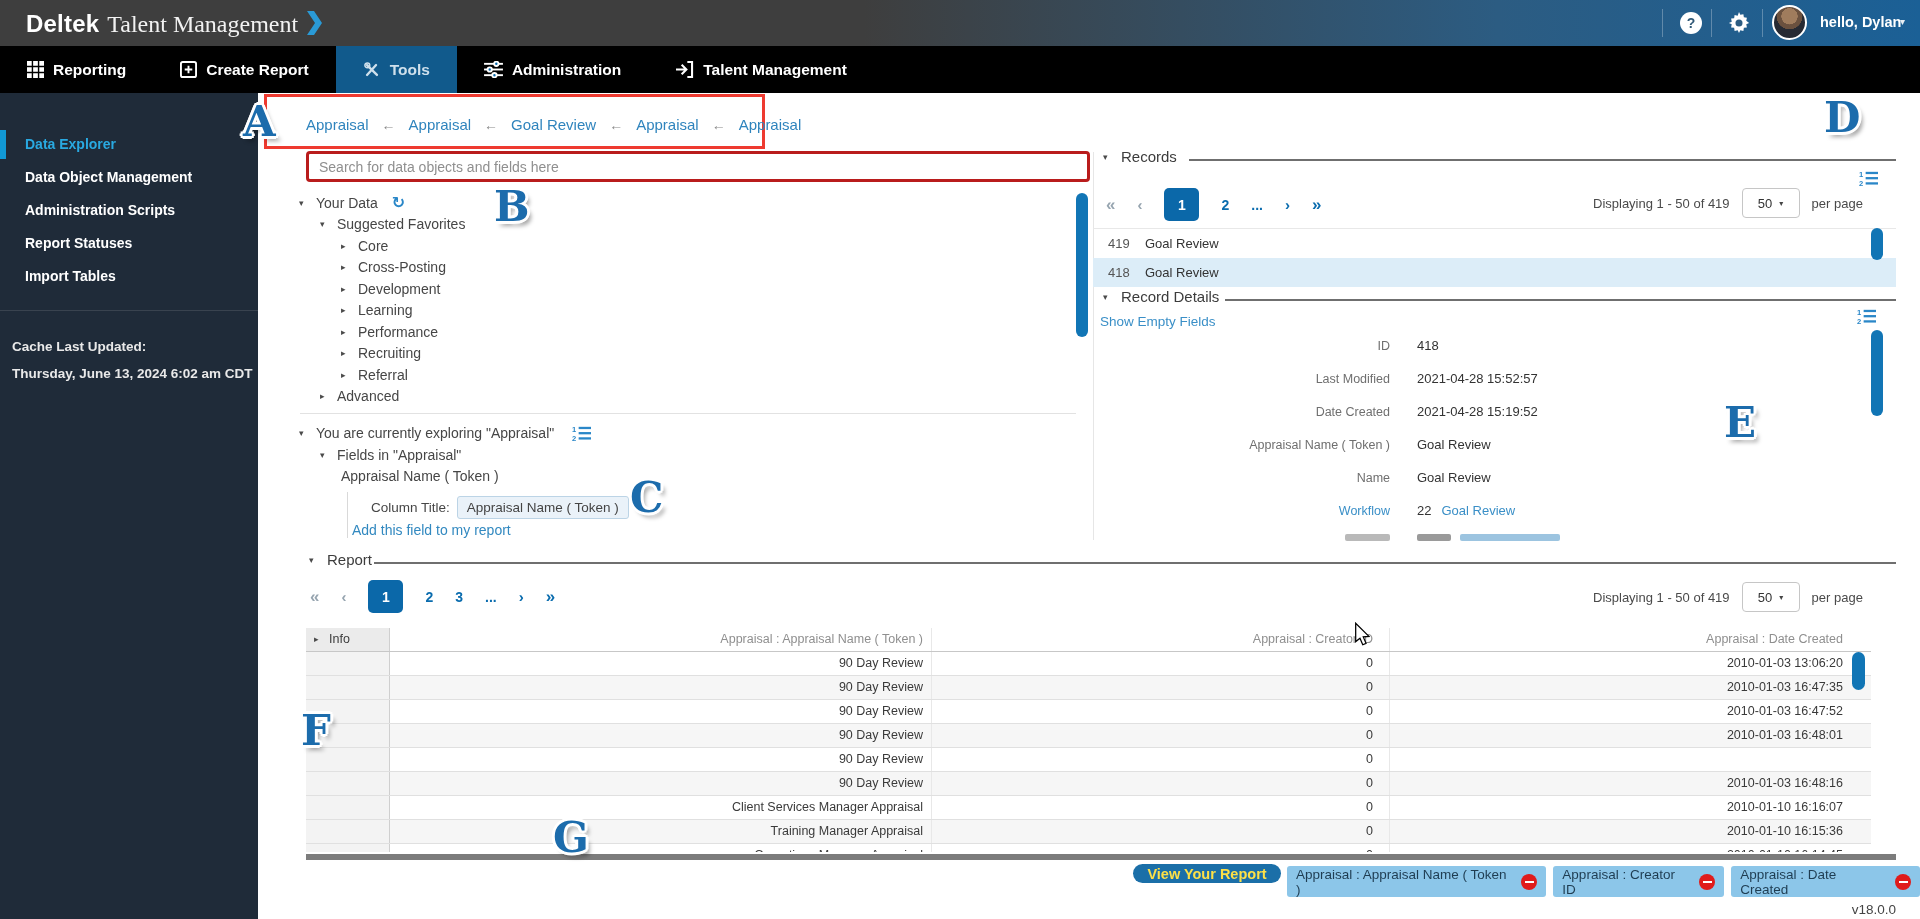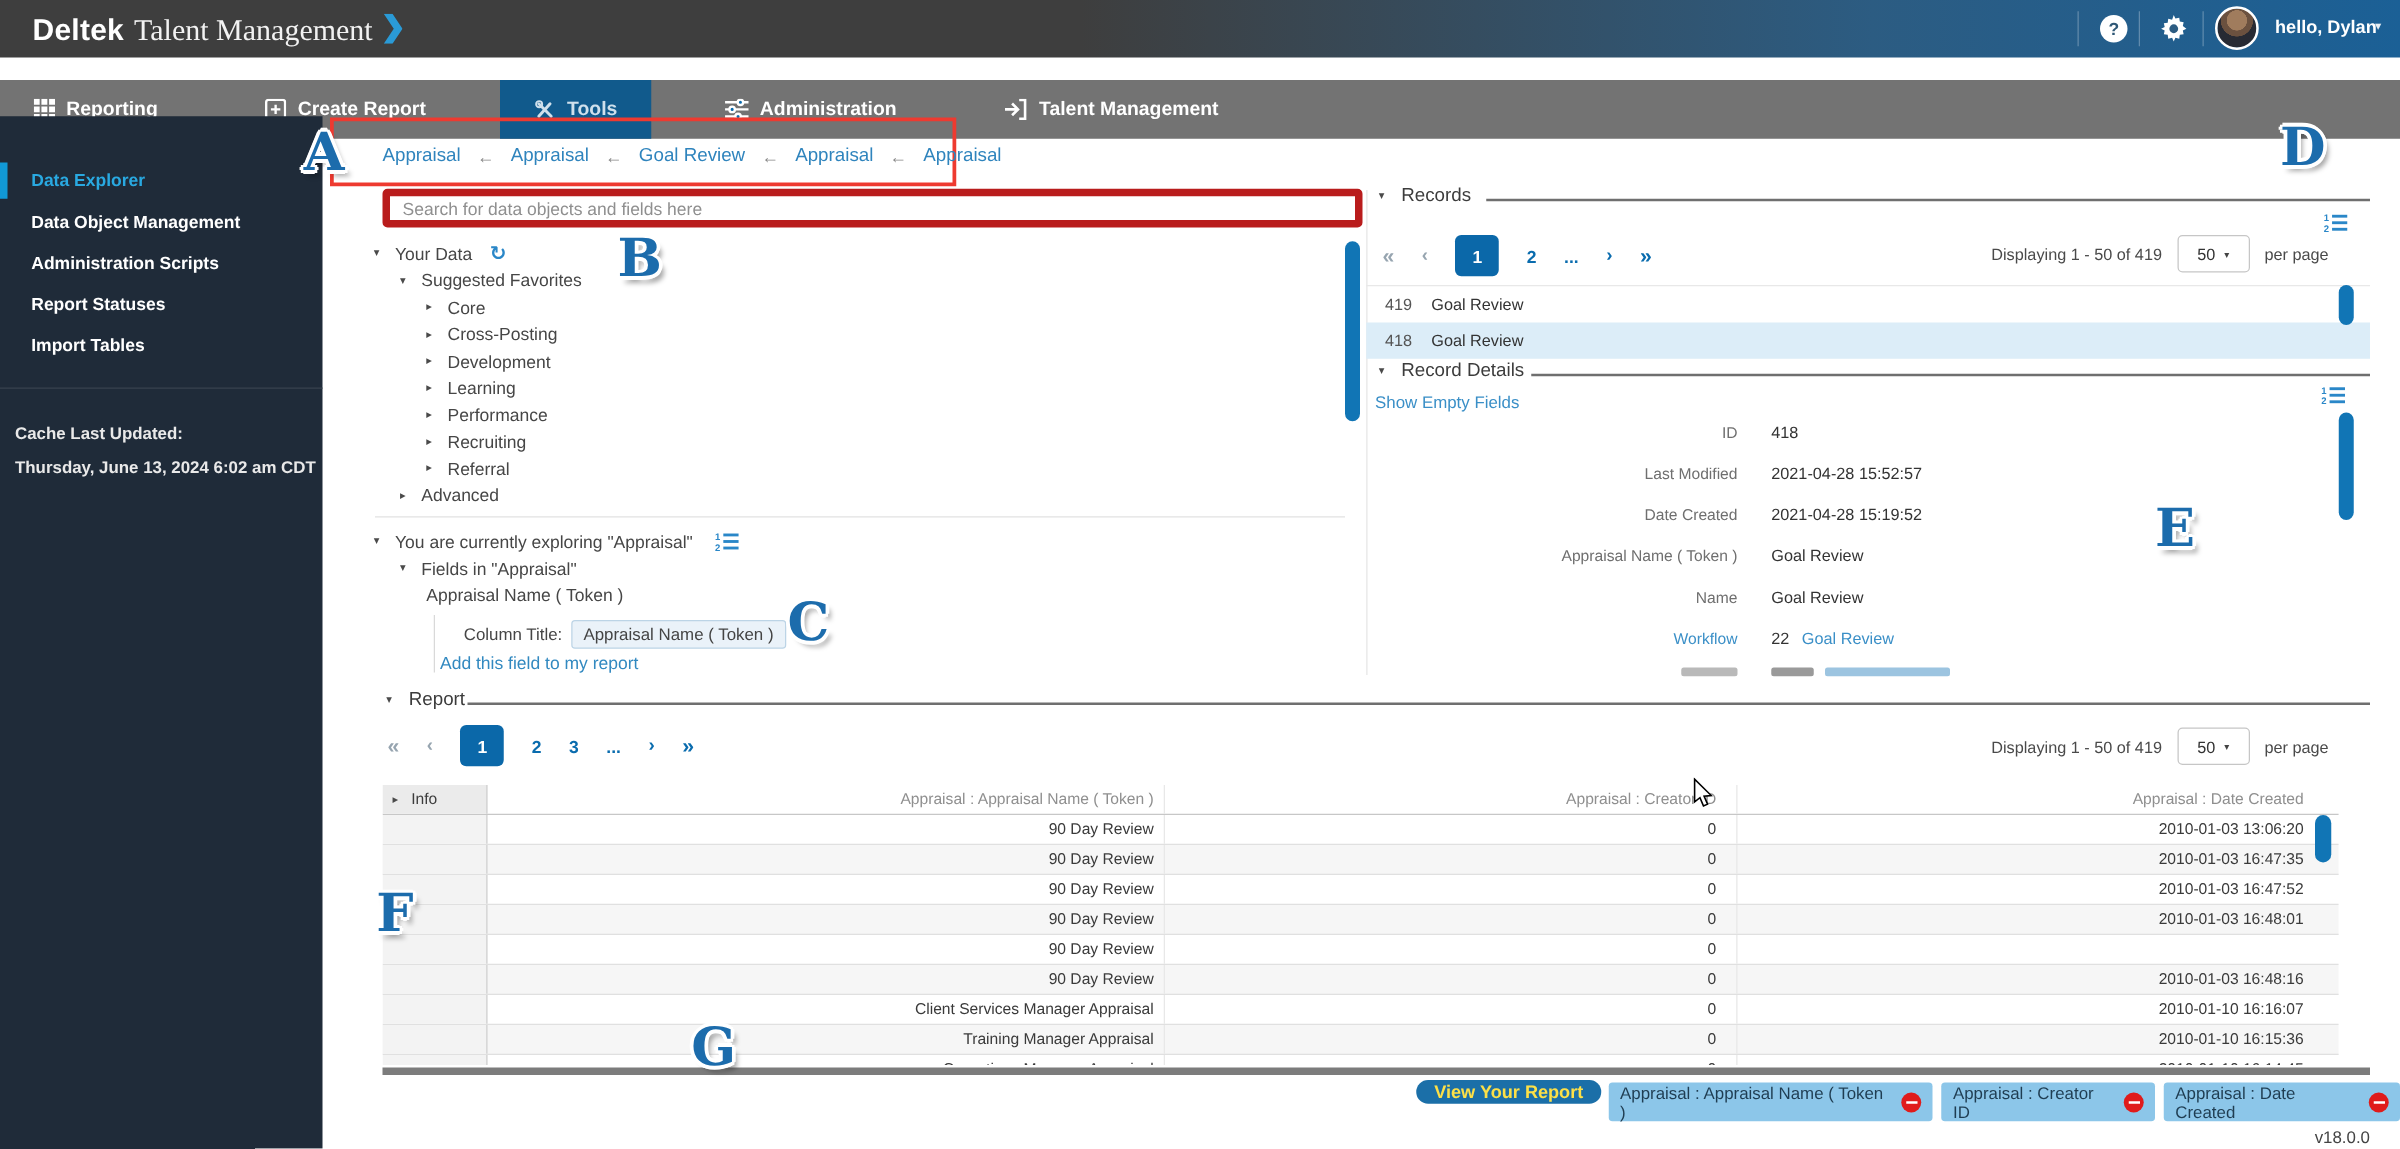--- a/index.html
+++ b/index.html
@@ -18,42 +18,42 @@
   .brand svg { margin-left:8px; position:relative; top:3px; }
   .topsep { top:9px; width:1px; height:28px; background:rgba(255,255,255,.28); }
   .helpbtn { top:12px; width:22px; height:22px; border-radius:50%; background:#fff; color:#2f5876;
     font-weight:bold; font-size:14px; display:flex; align-items:center; justify-content:center; }
   .avatar { top:5px; width:35px; height:35px; border-radius:50%; border:2px solid #fff;
     background:radial-gradient(circle at 50% 30%, #a07c5d 0 30%, #6b513f 31% 48%, #272a33 49%); }
   .greeting { top:14px; color:#fff; font-size:14.5px; font-weight:bold; }
   .topcaret { top:16px; color:#e8eef3; font-size:10px; }
 
   
-  .navbar { left:0; top:64px; width:1920px; height:47px; background:#737373; display:flex; align-items:stretch;gap:32px; }
+  .navbar { left:0; top:46px; width:1920px; height:47px; background:#000000; display:flex; align-items:stretch; }
   .navitem { display:flex; align-items:center; gap:9px; padding:0 27px; color:#fff; font-size:15.5px; font-weight:bold; cursor:pointer; }
   .navitem.active { background:#115a8c; color:#cfe0ec; }
 
   
   .sidebar { left:0; top:93px; width:258px; height:826px; background:#1f2b39; }
   .sideitem { position:relative; height:33px; line-height:33px; padding-left:25px; color:#fff; font-size:14px; font-weight:bold; cursor:pointer; }
   .sideitem.active { color:#29a9e1; }
   .sideitem.active::before { content:""; position:absolute; left:0; top:2px; width:6px; height:29px; background:#1199d6; }
   .sidediv { position:absolute; left:0; top:217px; width:258px; height:1px; background:#39434f; }
   .cache { position:absolute; left:12px; top:240px; color:#e9e9e9; font-size:13.5px; font-weight:bold; line-height:27px; }
 
   
   .redbox { left:264px; top:94px; width:501px; height:55px; border:3px solid #ee3a30; }
   .letter { font-family:"DejaVu Serif","Liberation Serif",serif; font-size:42px; font-weight:bold; color:#1c6cac; line-height:1;
     text-shadow:-2px -2px 0 #fff,2px -2px 0 #fff,-2px 2px 0 #fff,2px 2px 0 #fff,0 3px 0 #fff,3px 0 0 #fff,-3px 0 0 #fff,0 -3px 0 #fff,4px 5px 4px rgba(0,0,0,.35); }
 
   
   .breadcrumb { left:306px; top:116px; display:flex; align-items:center; gap:13px; font-size:15px; }
   .breadcrumb a { color:#2f84bd; text-decoration:none; cursor:pointer; }
   .bc-arrow { color:#8a8a8a; font-size:14px; }
-  .search { left:306px; top:151px; width:784px; height:31px; border:6px solid #b91c1c; border-radius:4px; padding:0 10px; font-size:14px; color:#444;
+  .search { left:306px; top:151px; width:784px; height:31px; border:3px solid #b91c1c; border-radius:4px; padding:0 10px; font-size:14px; color:#444;
     font-family:"Liberation Sans","DejaVu Sans",sans-serif; }
   .search::placeholder { color:#8f8f8f; }
   .tree { left:299px; top:192px; font-size:14px; color:#464646; }
   .trow { height:21.5px; display:flex; align-items:center; gap:8px; cursor:pointer; }
   .tri { font-size:9px; color:#4a4a4a; width:9px; }
   .ind1 { padding-left:21px; } .ind2 { padding-left:42px; }
   .refresh { color:#2a87c8; font-size:16px; font-weight:bold; margin-left:6px; cursor:pointer; }
   .hr1 { left:300px; top:413px; width:776px; height:1px; background:#e2e2e2; }
   .explore { left:299px; top:422px; font-size:14px; color:#464646; }
   .erow { height:21.7px; display:flex; align-items:center; gap:8px; }

